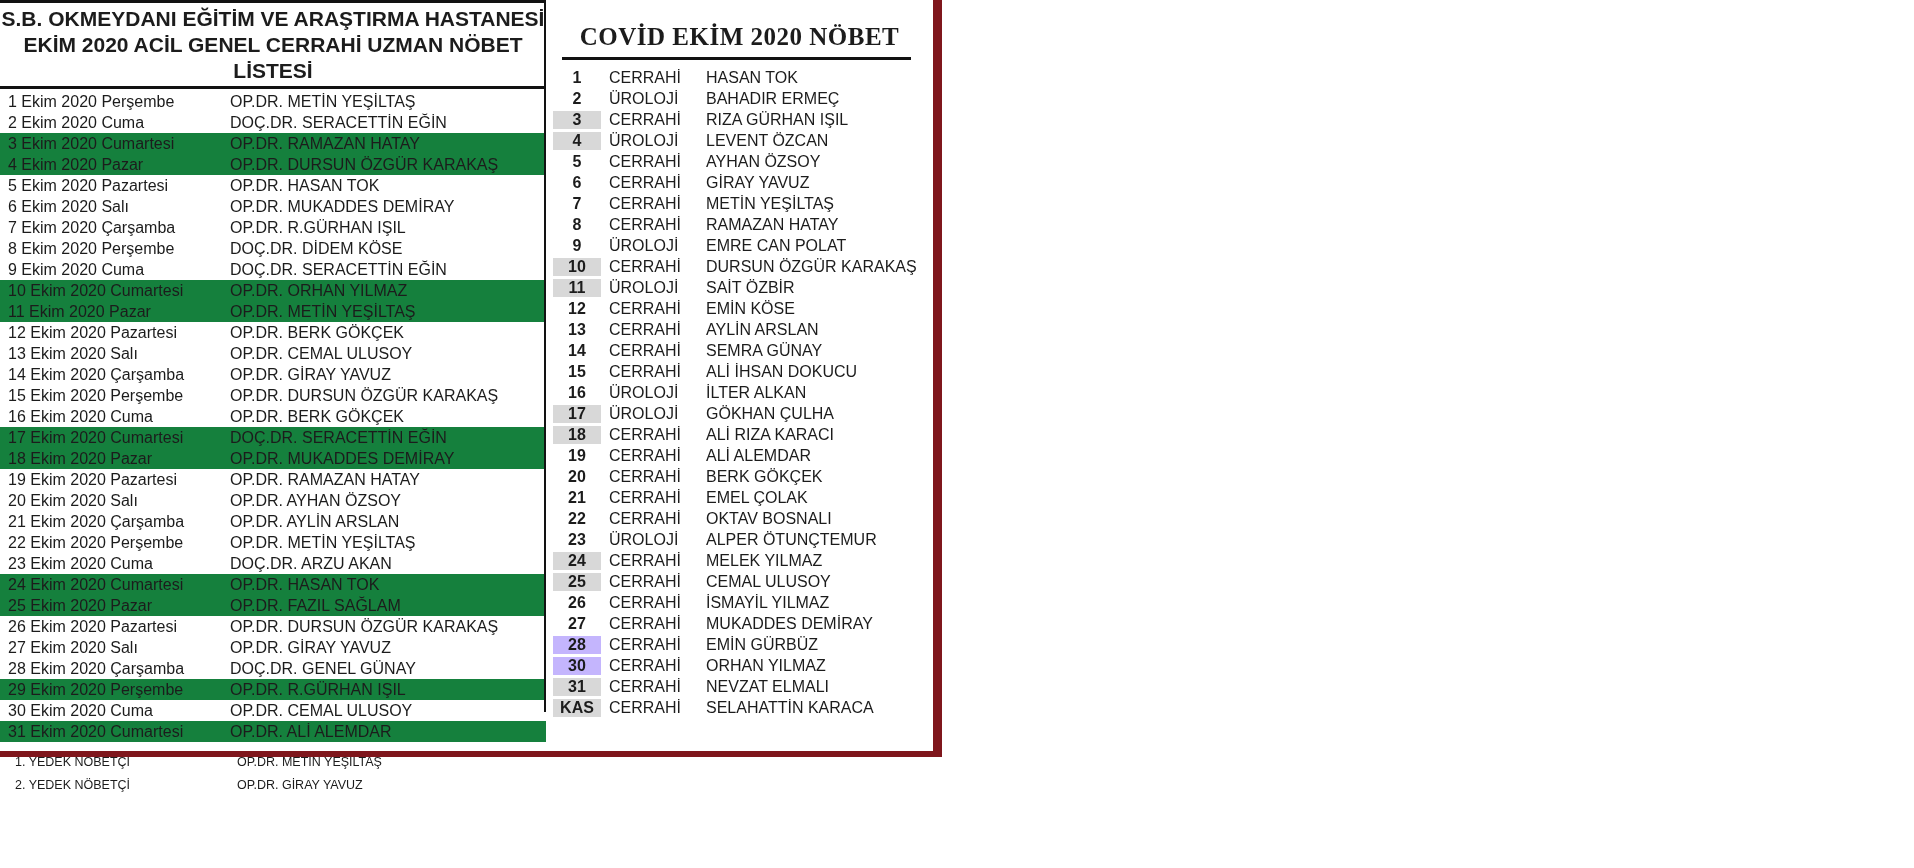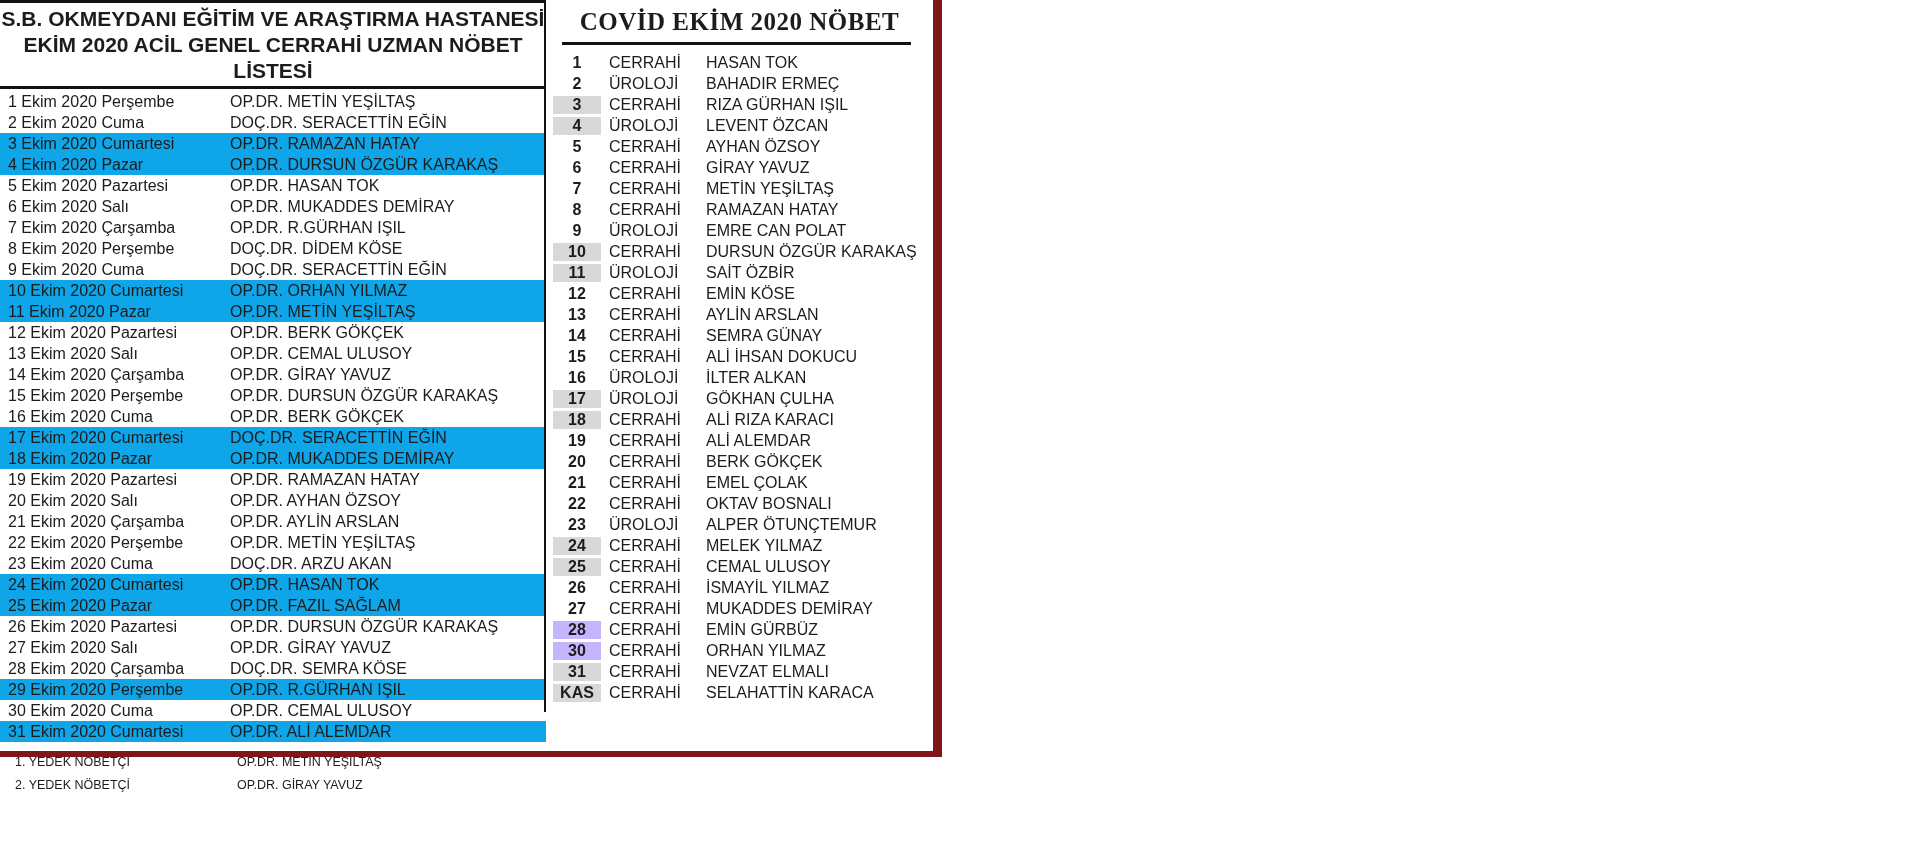--- a/index.html
+++ b/index.html
@@ -6,37 +6,37 @@
   .page{position:relative;width:1914px;height:868px;background:#ffffff;overflow:hidden;
         font-family:"Liberation Sans",sans-serif;color:#1c1c1c;}
 
   
   .left-panel{position:absolute;left:0;top:0;width:546px;}
   .left-header{border-top:3px solid #121212;border-bottom:3px solid #121212;
                text-align:center;font-weight:bold;font-size:21px;line-height:1.24;
                padding:3px 0 2px 0;}
   .lrows{margin-top:2px;}
   .lrow{display:flex;height:21px;align-items:center;font-size:16px;white-space:nowrap;}
-  .lrow.pink{background:#0ea5e9;}
+  .lrow.pink{background:#15803d;}
   .ldate{width:222px;padding-left:8px;flex:none;}
   .lname{flex:1;}
   .reserves{margin-top:8px;}
   .rrow{display:flex;height:23px;align-items:center;font-size:12.5px;white-space:nowrap;}
   .rlabel{width:222px;padding-left:15px;flex:none;}
   .rname{flex:1;}
 
   
   .divider-v{position:absolute;left:544px;top:0;width:2px;height:712px;background:#121212;}
   .maroon-v{position:absolute;left:933px;top:0;width:9px;height:757px;background:#7f161c;}
   .maroon-h{position:absolute;left:0;top:751px;width:942px;height:6px;background:#7f161c;}
 
   
   .right-panel{position:absolute;left:546px;top:0;width:387px;}
   .right-title{font-family:"Liberation Serif",serif;font-weight:bold;font-size:25px;
-               text-align:center;margin:8px 0 0 0;letter-spacing:.5px;}
+               text-align:center;margin:23px 0 0 0;letter-spacing:.5px;}
   .right-rule{height:3px;background:#121212;margin:6px 22px 0 16px;}
   .crows{margin-top:7px;}
   .crow{display:flex;height:21px;align-items:center;font-size:16px;white-space:nowrap;}
   .cnum{width:48px;margin-left:7px;flex:none;text-align:center;font-weight:bold;}
   .cnum.mid{background:#d8d8d8;}
   .cnum.light{background:#c4b5fd;}
   .cdept{width:97px;margin-left:8px;flex:none;}
   .cname{flex:1;}
 </style>
 </head>
@@ -153,21 +153,21 @@
         <div class="lrow">
           <span class="ldate">26 Ekim 2020 Pazartesi</span>
           <span class="lname">OP.DR. DURSUN ÖZGÜR KARAKAŞ</span>
         </div>
         <div class="lrow">
           <span class="ldate">27 Ekim 2020 Salı</span>
           <span class="lname">OP.DR. GİRAY YAVUZ</span>
         </div>
         <div class="lrow">
           <span class="ldate">28 Ekim 2020 Çarşamba</span>
-          <span class="lname">DOÇ.DR. SEMRA KÖSE</span>
+          <span class="lname">DOÇ.DR. GENEL GÜNAY</span>
         </div>
         <div class="lrow pink">
           <span class="ldate">29 Ekim 2020 Perşembe</span>
           <span class="lname">OP.DR. R.GÜRHAN IŞIL</span>
         </div>
         <div class="lrow">
           <span class="ldate">30 Ekim 2020 Cuma</span>
           <span class="lname">OP.DR. CEMAL ULUSOY</span>
         </div>
         <div class="lrow pink">

